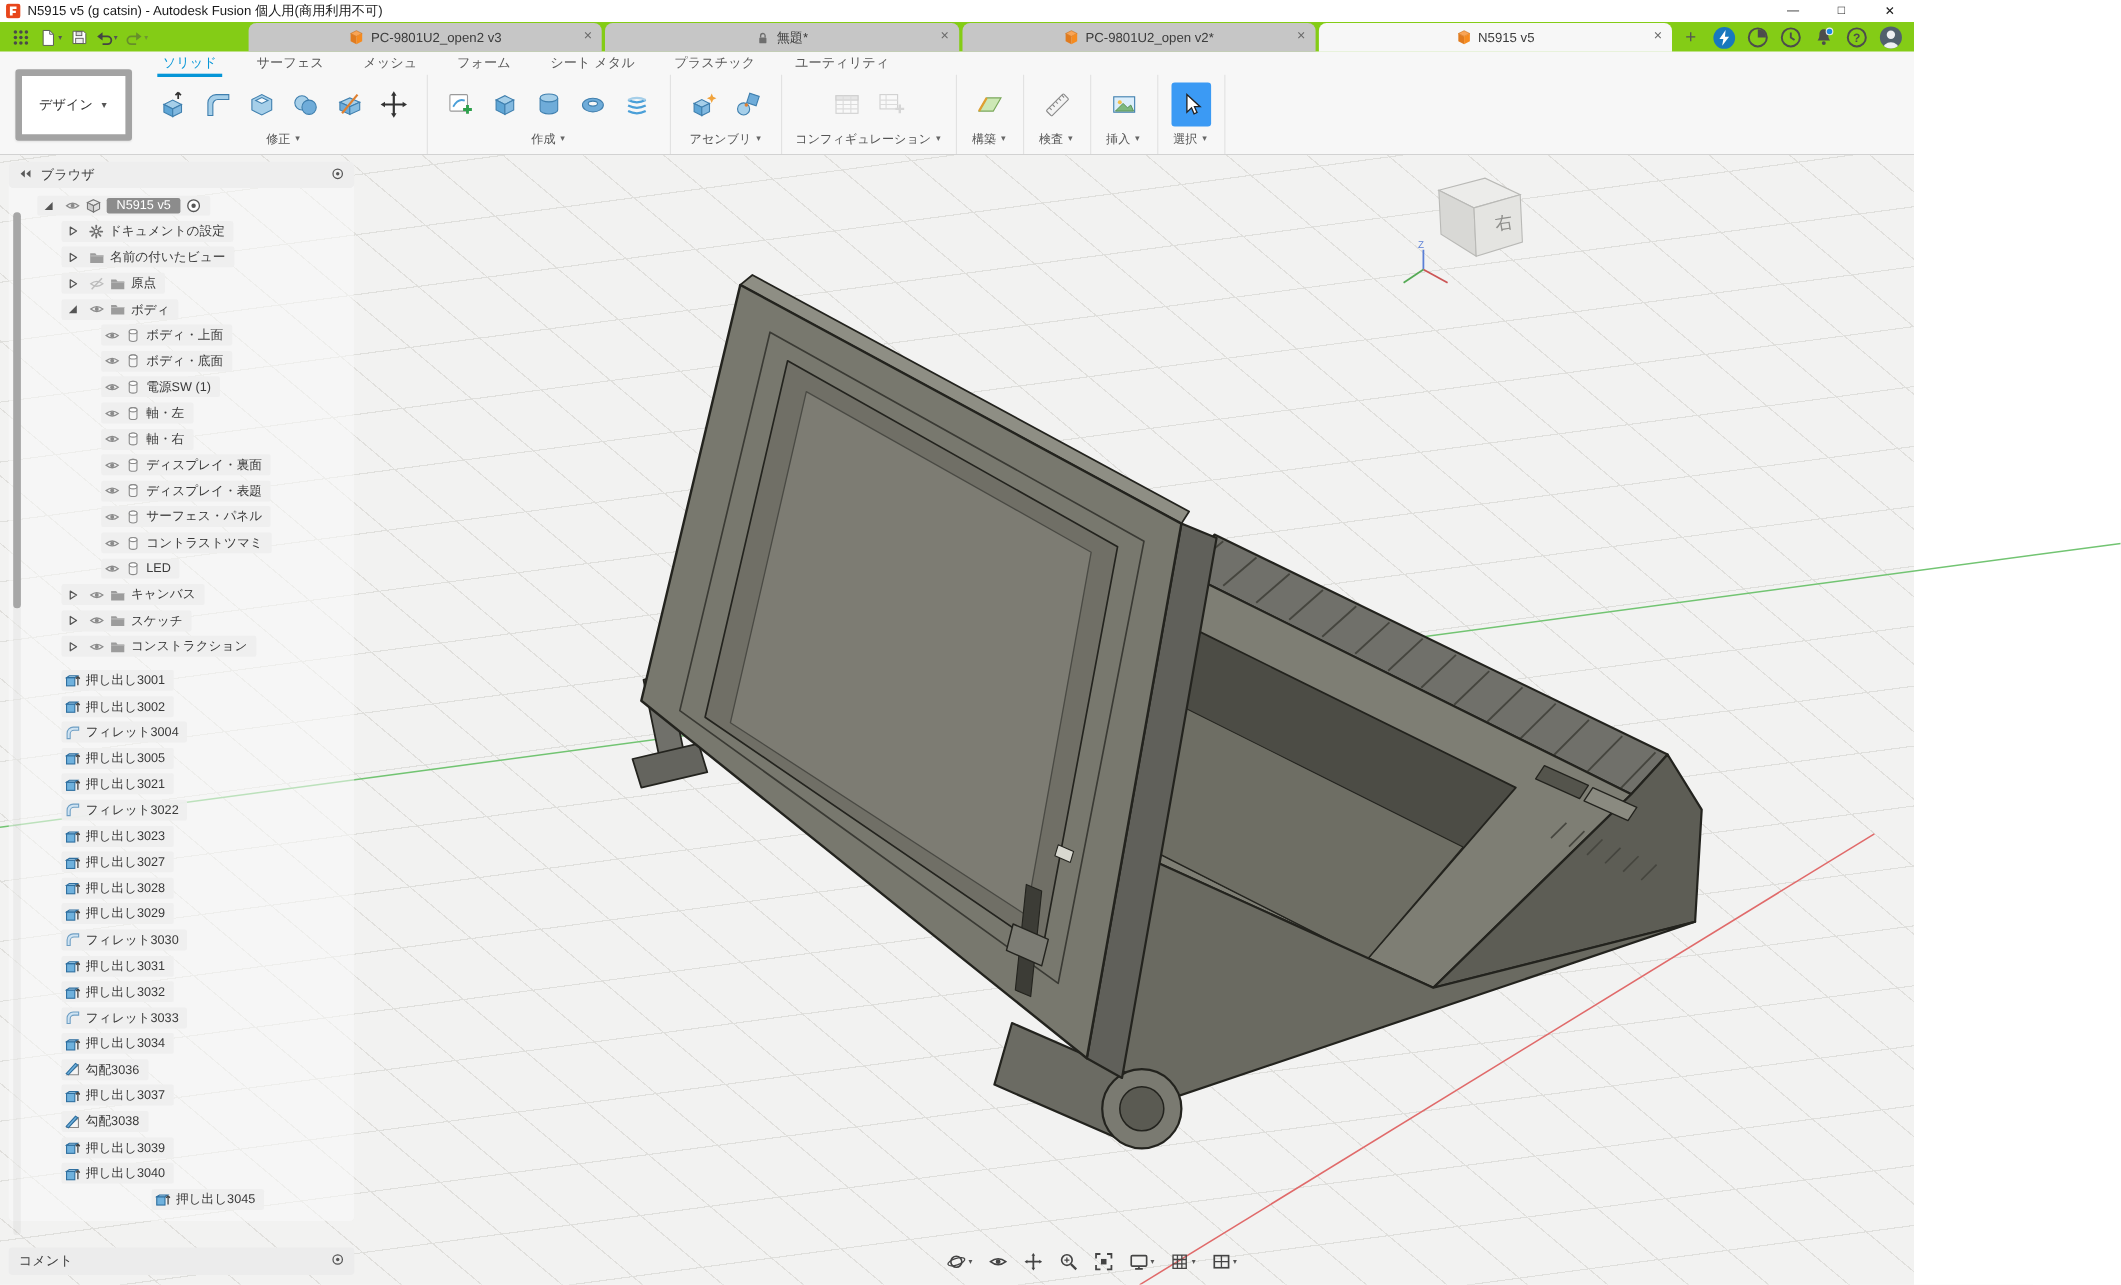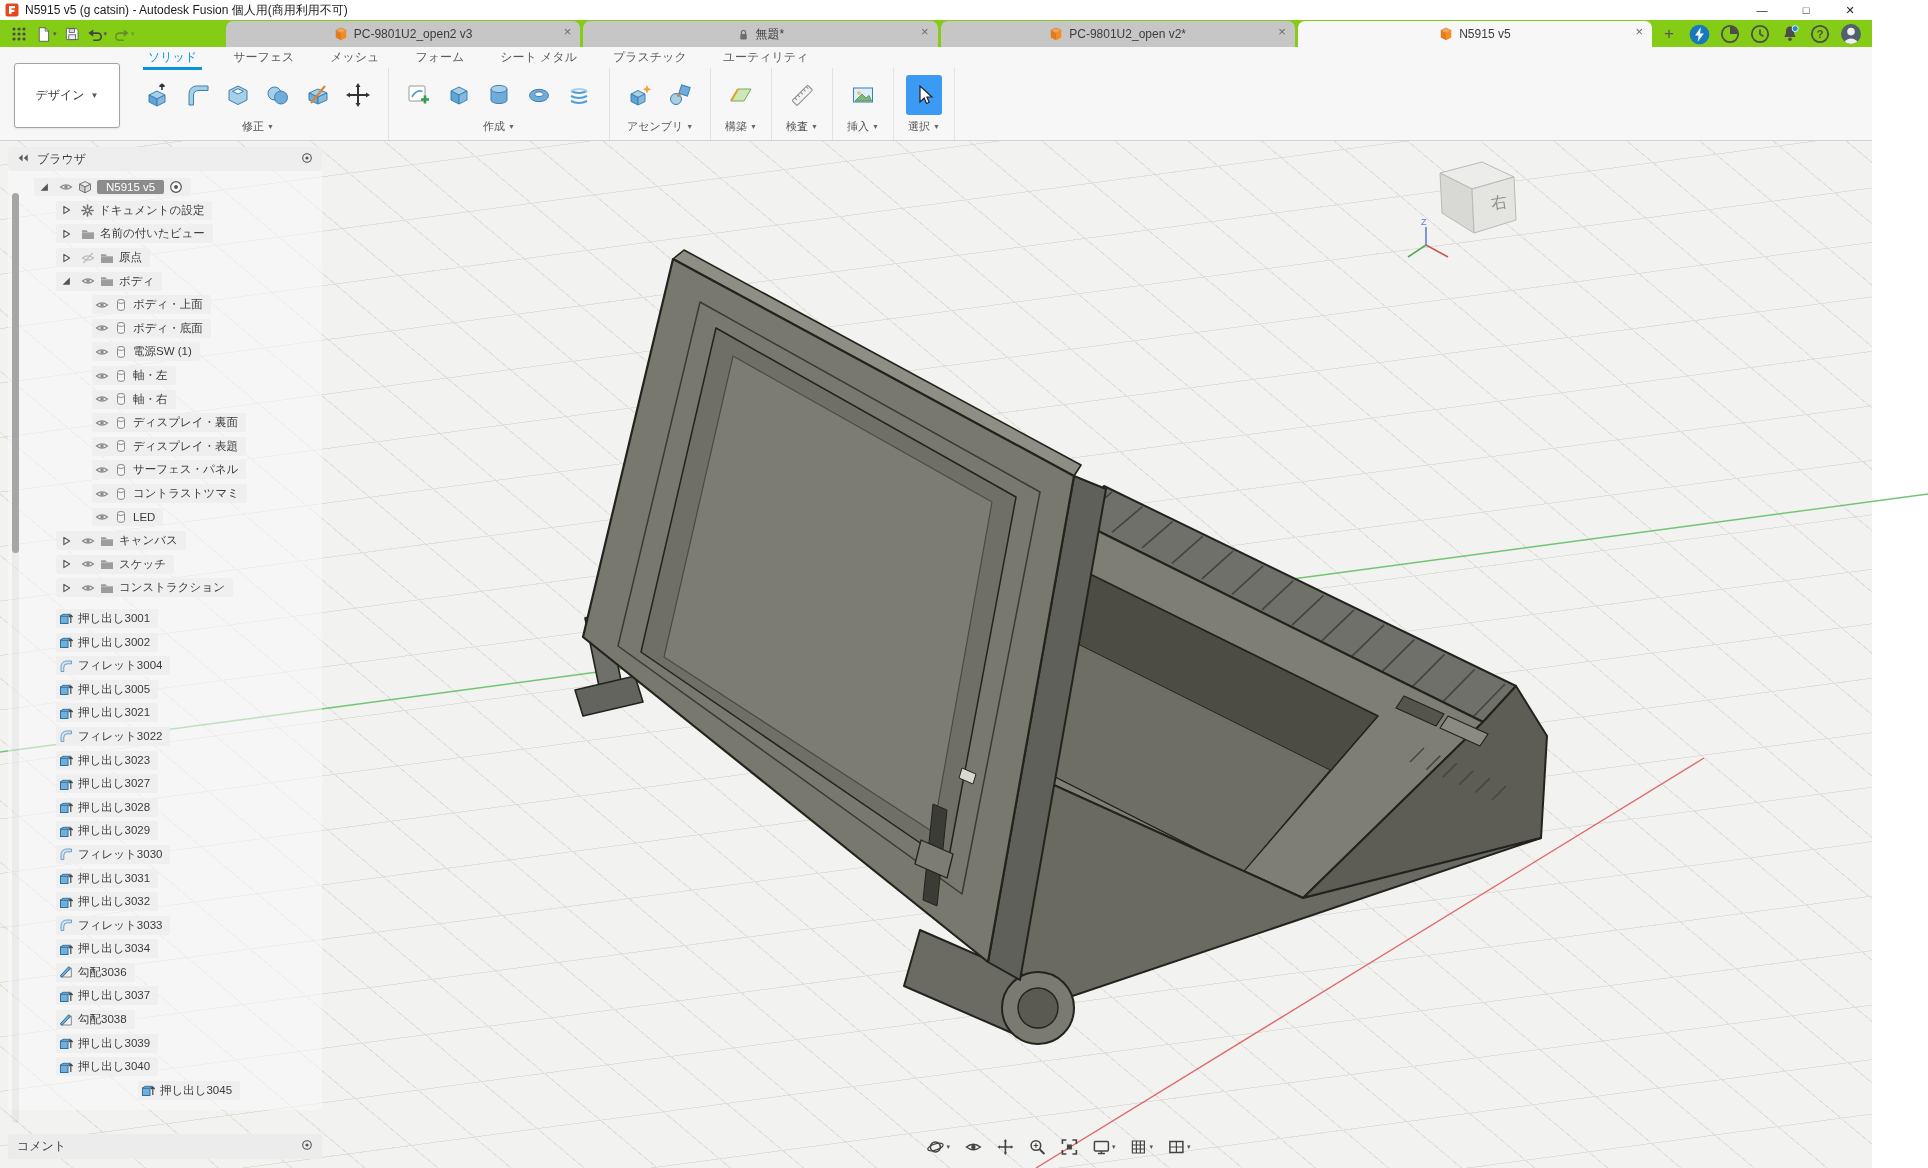--- a/index.html
+++ b/index.html
@@ -1,18 +1,18 @@
 <!DOCTYPE html>
 <html><head>
 <meta charset="utf-8">
 <style>
   * { margin:0; padding:0; box-sizing:border-box; }
   html,body { width:1928px; height:1168px; overflow:hidden;
     font-family:"Liberation Sans","DejaVu Sans",sans-serif; color:#3a3a3a; }
-  .app { width:1872px; height:1168px; display:flex; flex-direction:column; background:#f1f1f0; }
+  .app { width:1740px; height:1168px; display:flex; flex-direction:column; background:#f1f1f0; }
 
   
   .titlebar { height:20px; background:#ffffff; display:flex; align-items:center; font-size:12px; flex:0 0 auto; }
   .app-logo { width:14px; height:14px; margin:0 6px 0 5px; }
   .title-text { color:#1a1a1a; }
   .winbtns { margin-left:auto; display:flex; }
   .winbtn { width:44px; height:20px; display:flex; align-items:center; justify-content:center; font-size:11px; color:#222; cursor:default; }
 
   
   .appbar { height:27px; background:#84cc16; display:flex; align-items:flex-end; flex:0 0 auto; }
@@ -24,21 +24,21 @@
   .doc-tab { flex:1; max-width:368px; position:relative; display:flex; align-items:center; justify-content:center;
     background:#c6c6c6; border-radius:7px 7px 0 0; margin-right:3px; font-size:12px; color:#3c3c3c; gap:6px; }
   .doc-tab.active { background:#f7f7f7; }
   .tab-close { position:absolute; right:9px; top:4px; font-size:13px; color:#6a6a6a; line-height:1; }
   .plus-btn { width:28px; height:26px; display:flex; align-items:center; justify-content:center; font-size:17px; color:#555; }
   .top-icons { display:flex; gap:10px; align-items:center; padding:0 10px 2px 6px; }
   .top-icon { display:flex; align-items:center; }
 
   
   .ribbon { height:94px; background:#f7f7f7; border-bottom:1px solid #d2d2d2; display:flex; flex:0 0 auto; }
-  .design-btn { margin:16px 8px 12px 14px; width:106px; background:#ffffff; border:1px solid #a3a3a3; border-radius:3px;
+  .design-btn { margin:16px 8px 12px 14px; width:106px; background:#ffffff; border:6px solid #a3a3a3; border-radius:3px;
     display:flex; align-items:center; justify-content:center; gap:6px; font-size:12px; color:#333; box-shadow:0 1px 2px rgba(0,0,0,.08); }
   .design-btn .caret { font-size:8px; color:#555; }
   .ribbon-main { flex:1; display:flex; flex-direction:column; }
   .ribbon-tabs { height:21px; display:flex; gap:36px; padding-left:20px; align-items:center; font-size:12px; color:#5a5a5a; }
   .rtab { position:relative; cursor:default; white-space:nowrap; }
   .rtab.active { color:#0696d7; }
   .rtab.active::after { content:""; position:absolute; left:-5px; right:-5px; bottom:-4px; height:3px; background:#0696d7; }
   .ribbon-body { flex:1; display:flex; align-items:stretch; }
   .rib-group { display:flex; flex-direction:column; align-items:center; padding:2px 12px 3px; border-right:1px solid #e2e2e2; }
   .rib-icons { flex:1; display:flex; align-items:center; gap:4px; }
@@ -391,20 +391,42 @@
                 </svg>
               </div>
             </div>
             <div class="rib-label">
               <span>アセンブリ</span>
               <span class="caret">▼</span>
             </div>
           </div>
           <div class="rib-group">
             <div class="rib-icons">
+              <div class="rib-tile disabled">
+                <svg viewBox="0 0 26 26" width="26" height="26">
+                  <rect x="3" y="5" width="20" height="16" fill="#fff" stroke="#888"></rect>
+                  <rect x="3" y="5" width="20" height="4" fill="#c9c9c9" stroke="#888"></rect>
+                  <path d="M9.5 5 V21 M16.5 5 V21 M3 13 H23 M3 17 H23" stroke="#aaa"></path>
+                </svg>
+              </div>
+              <div class="rib-tile disabled">
+                <svg viewBox="0 0 26 26" width="26" height="26">
+                  <rect x="3" y="4" width="16" height="13" fill="#fff" stroke="#888"></rect>
+                  <path d="M8.5 4 V17 M3 9 H19 M3 13 H19" stroke="#aaa"></path>
+                  <path d="M21 13 v8 M17 17 h8" stroke="#9a9a9a" stroke-width="2.2"></path>
+                </svg>
+              </div>
+            </div>
+            <div class="rib-label">
+              <span>コンフィギュレーション</span>
+              <span class="caret">▼</span>
+            </div>
+          </div>
+          <div class="rib-group">
+            <div class="rib-icons">
               <div class="rib-tile">
                 <svg viewBox="0 0 26 26" width="26" height="26">
                   <polygon points="3,19 10,7 23,7 16,19" fill="#cde8b5" stroke="#7aa85a"></polygon>
                   <line x1="10" y1="7" x2="3" y2="19" stroke="#e0a030" stroke-width="2"></line>
                 </svg>
               </div>
             </div>
             <div class="rib-label">
               <span>構築</span>
               <span class="caret">▼</span>

